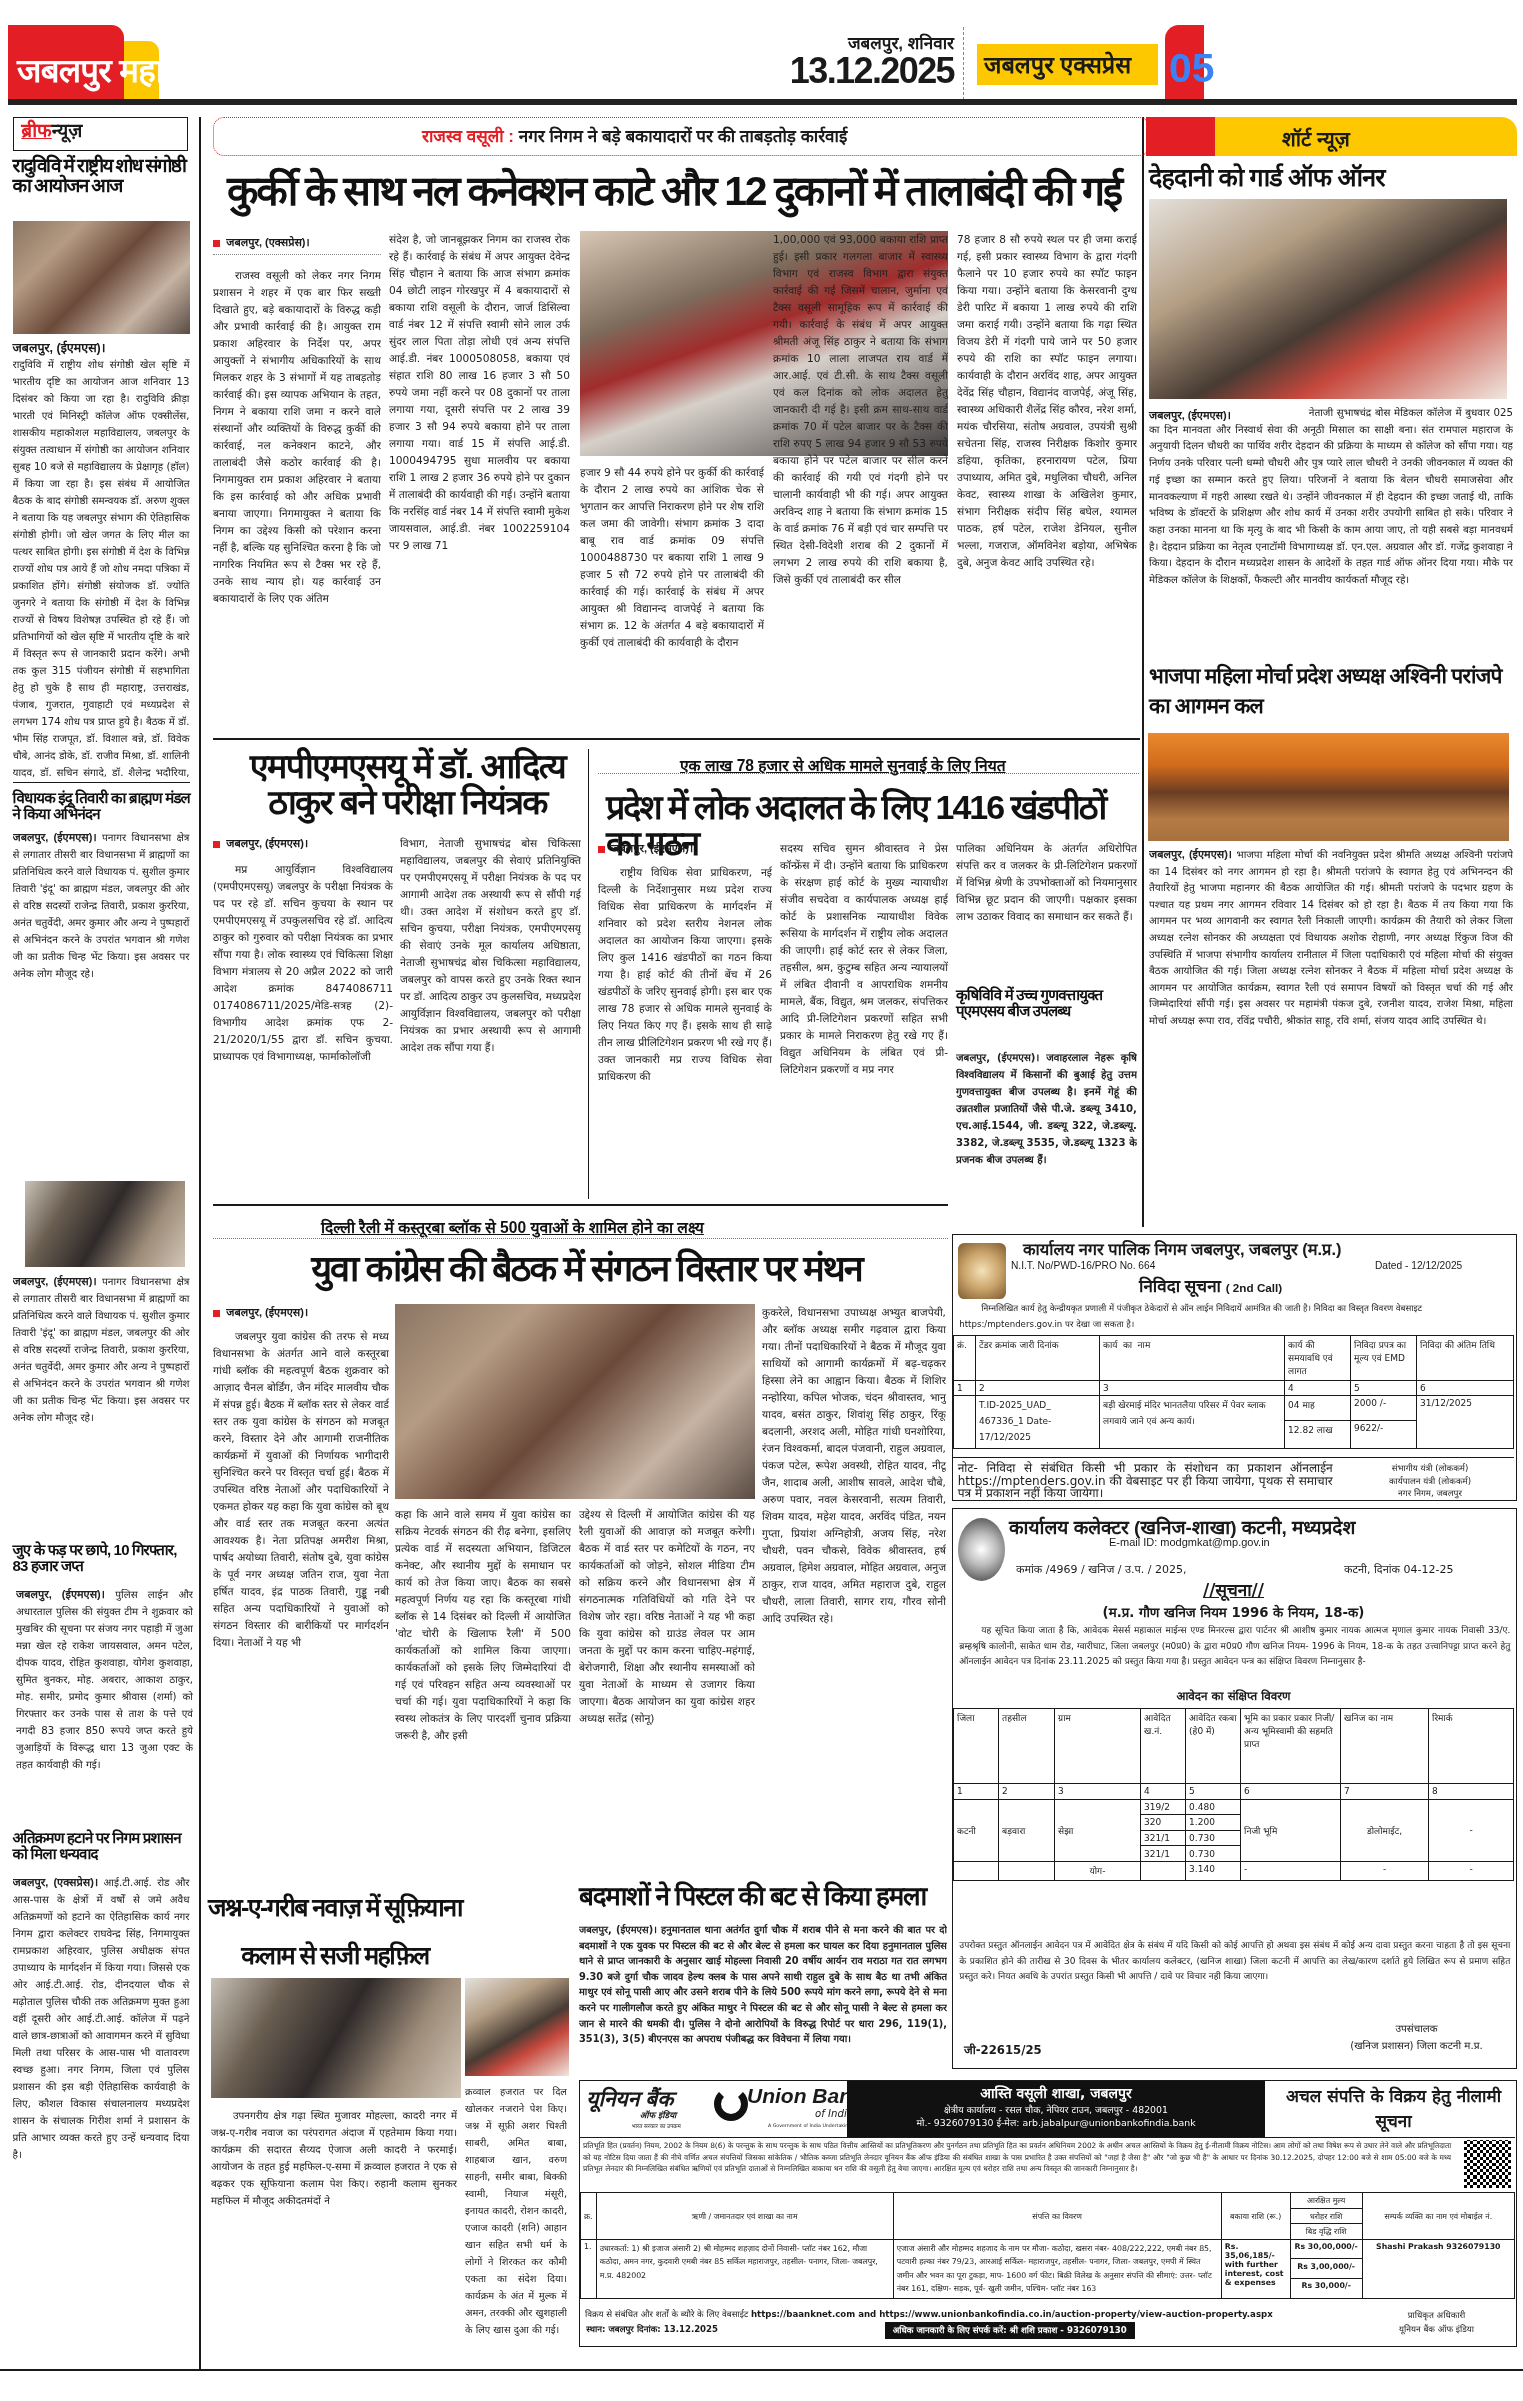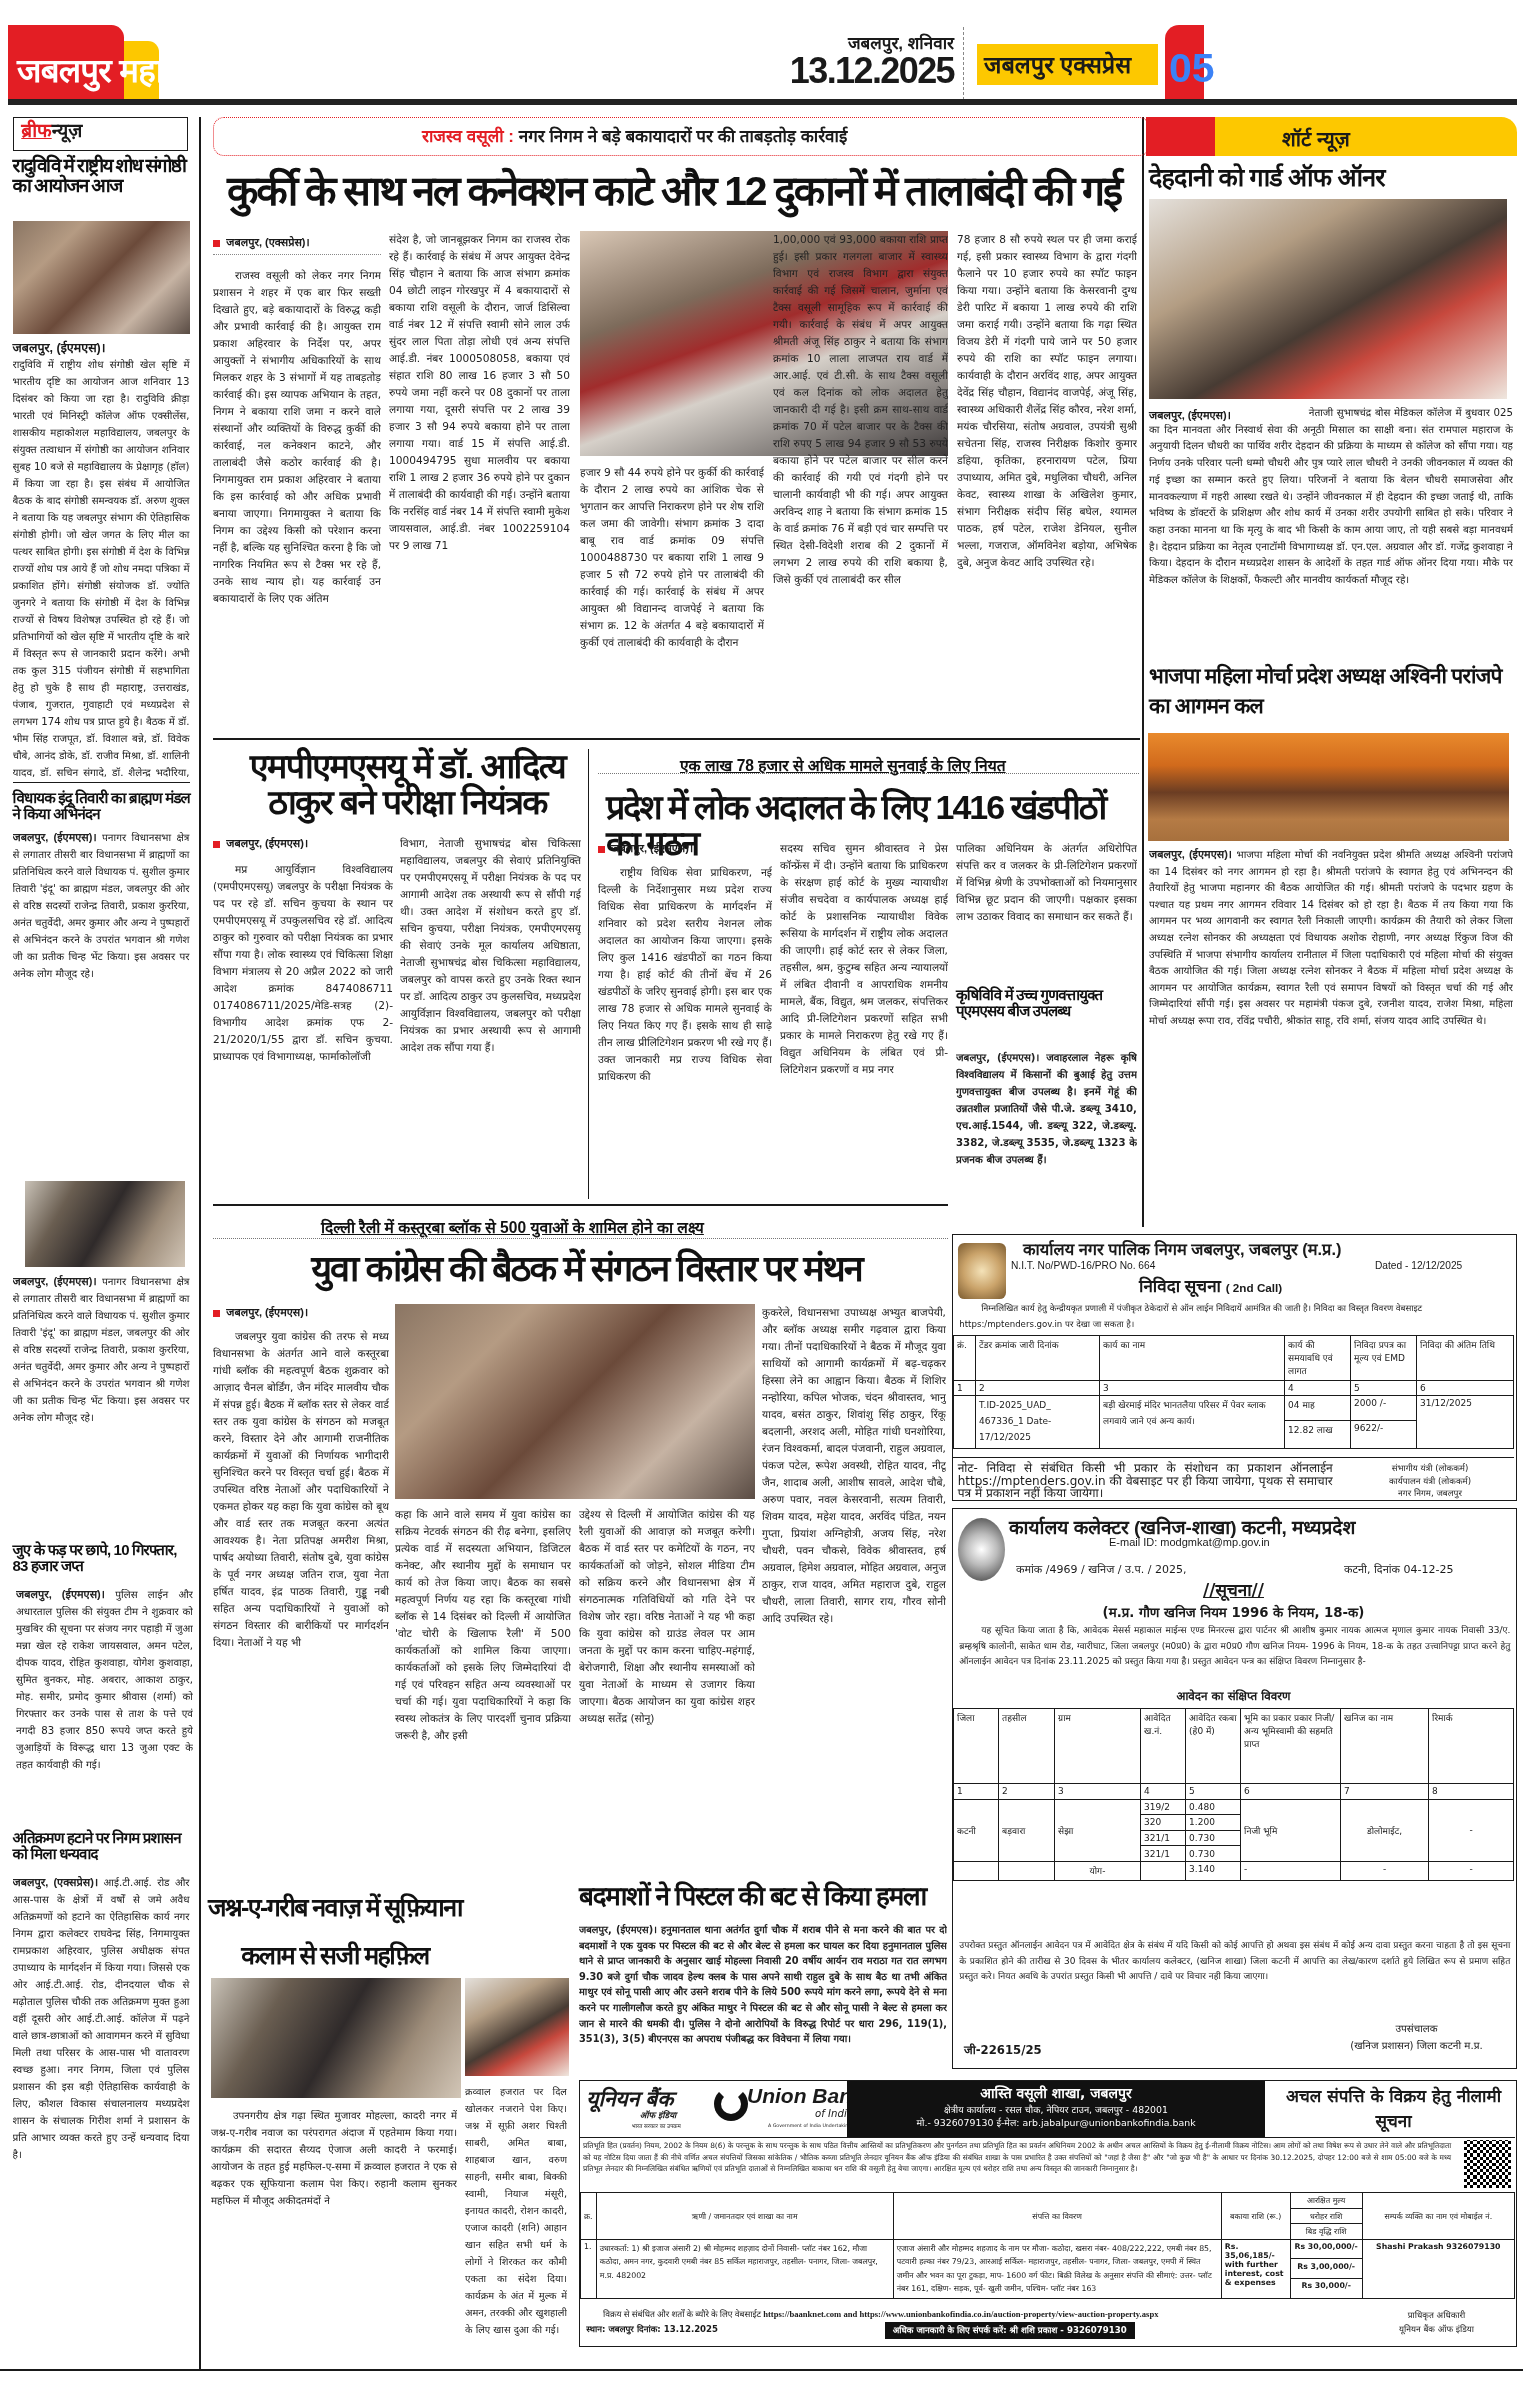--- a/index.html
+++ b/index.html
@@ -215,21 +215,21 @@
     <span>निविदा सूचना</span>
     <span style="font-size:11.7px;">( 2nd Call)</span>
   </div>
   <div class="abs" style="left:6.3px; top:66px; width:547px; font-size:8.6px; line-height:15.6px; text-indent:22px;">निम्नलिखित कार्य हेतु केन्द्रीयकृत प्रणाली में पंजीकृत ठेकेदारों से ऑन लाईन निविदायें आमंत्रित की जाती है। निविदा का विस्तृत विवरण वेबसाइट https:/mptenders.gov.in पर देखा जा सकता है।</div>
   <div class="abs" style="left:0; top:100px; width:561px;">
     <table class="ad">
       <tbody>
           <tr>
         <th style="width:22px;">क्रं.</th>
         <th style="width:124px;">टेंडर क्रमांक जारी दिनांक</th>
-        <th style="width:185px;">कार्य का नाम</th>
+        <th style="width:185px;font-family:Liberation Mono, monospace;">कार्य का नाम</th>
         <th style="width:66px;">कार्य की समयावधि एवं लागत</th>
         <th style="width:66px;">निविदा प्रपत्र का मूल्य एवं EMD</th>
         <th>निविदा की अंतिम तिथि</th>
       </tr>
       <tr>
         <td>1</td>
         <td>2</td>
         <td>3</td>
         <td>4</td>
         <td>5</td>
@@ -381,21 +381,21 @@
       </tr>
       <tr>
             <td style="text-align:center; font-weight:700;">Rs 3,00,000/-</td>
           </tr>
       <tr>
             <td style="text-align:center; font-weight:700;">Rs 30,000/-</td>
           </tr>
     </tbody>
       </table>
   </div>
-  <div class="abs" style="left:23px; top:227px; font-size:8.6px;font-family:Liberation Serif, serif;">
+  <div class="abs" style="left:5px; top:227px; font-size:8.6px;">
     <span>विक्रय से संबंधित और शर्तों के ब्यौरे के लिए वेबसाईट</span>
     <span style="font-weight:700;">https://baanknet.com and https://www.unionbankofindia.co.in/auction-property/view-auction-property.aspx</span>
   </div>
   <div class="abs" style="left:6.3px; top:242px; font-size:8.6px; font-weight:700;">स्थान: जबलपुर दिनांक: 13.12.2025</div>
   <div class="abs ub-black" style="left:305px; top:241px; padding:2.3px 7.8px; font-size:8.6px; font-weight:700;">अधिक जानकारी के लिए संपर्क करें: श्री शशि प्रकाश - 9326079130</div>
   <div class="abs" style="left:782px; top:227px; width:149px; text-align:center; font-size:8.6px; line-height:14px;">
     <div actable="false">प्राधिकृत अधिकारी</div>
     <div>यूनियन बैंक ऑफ इंडिया</div>
   </div>
 </div>

